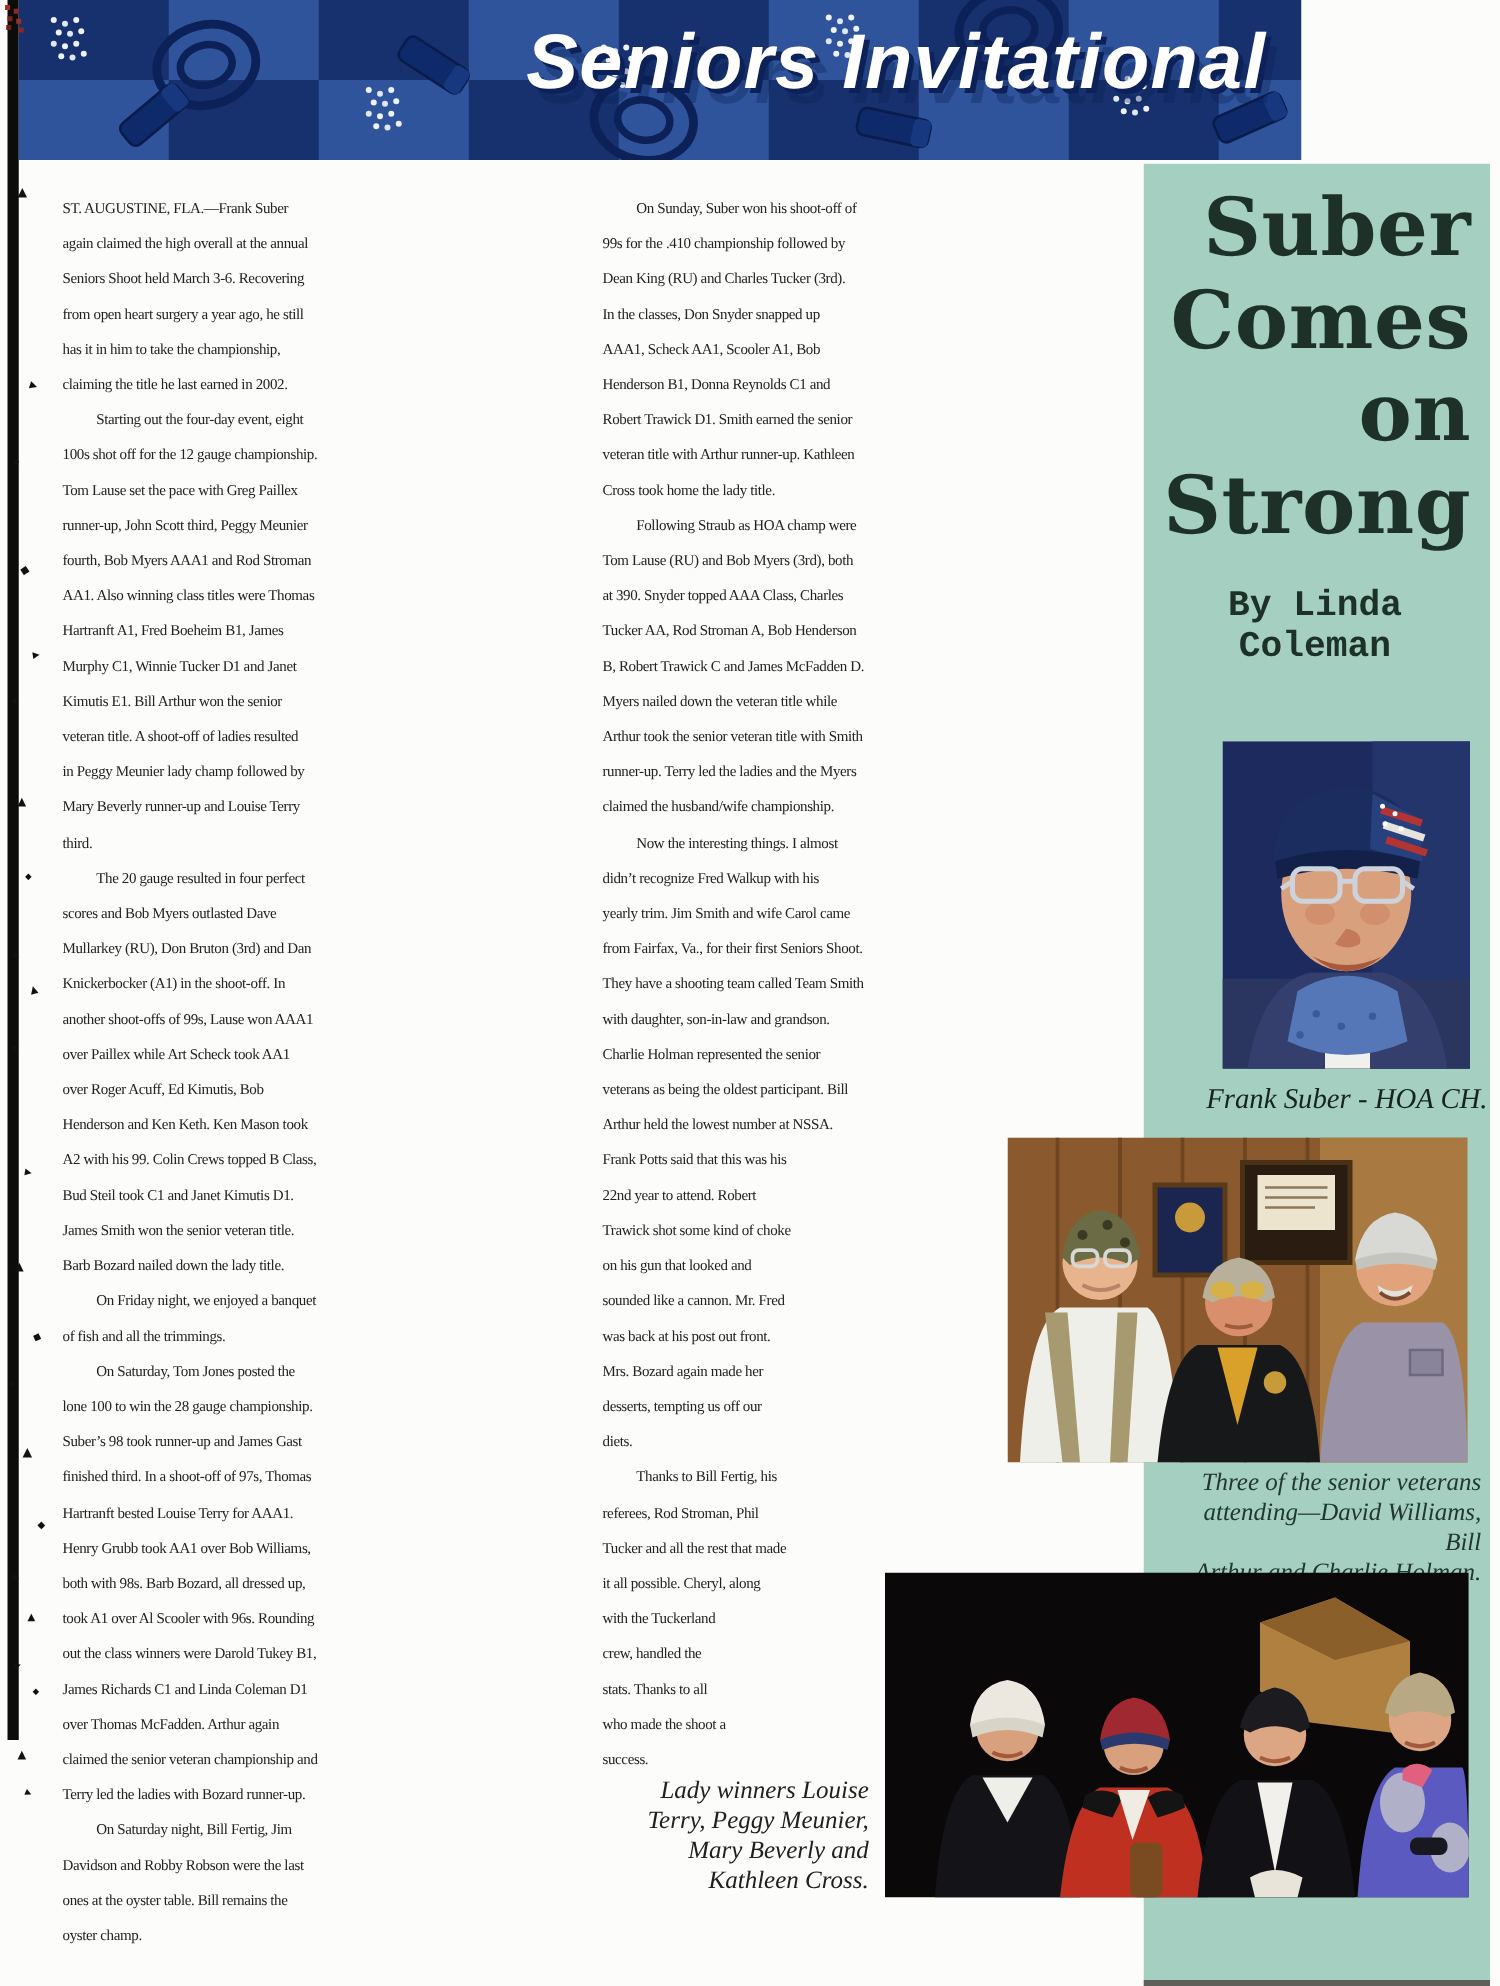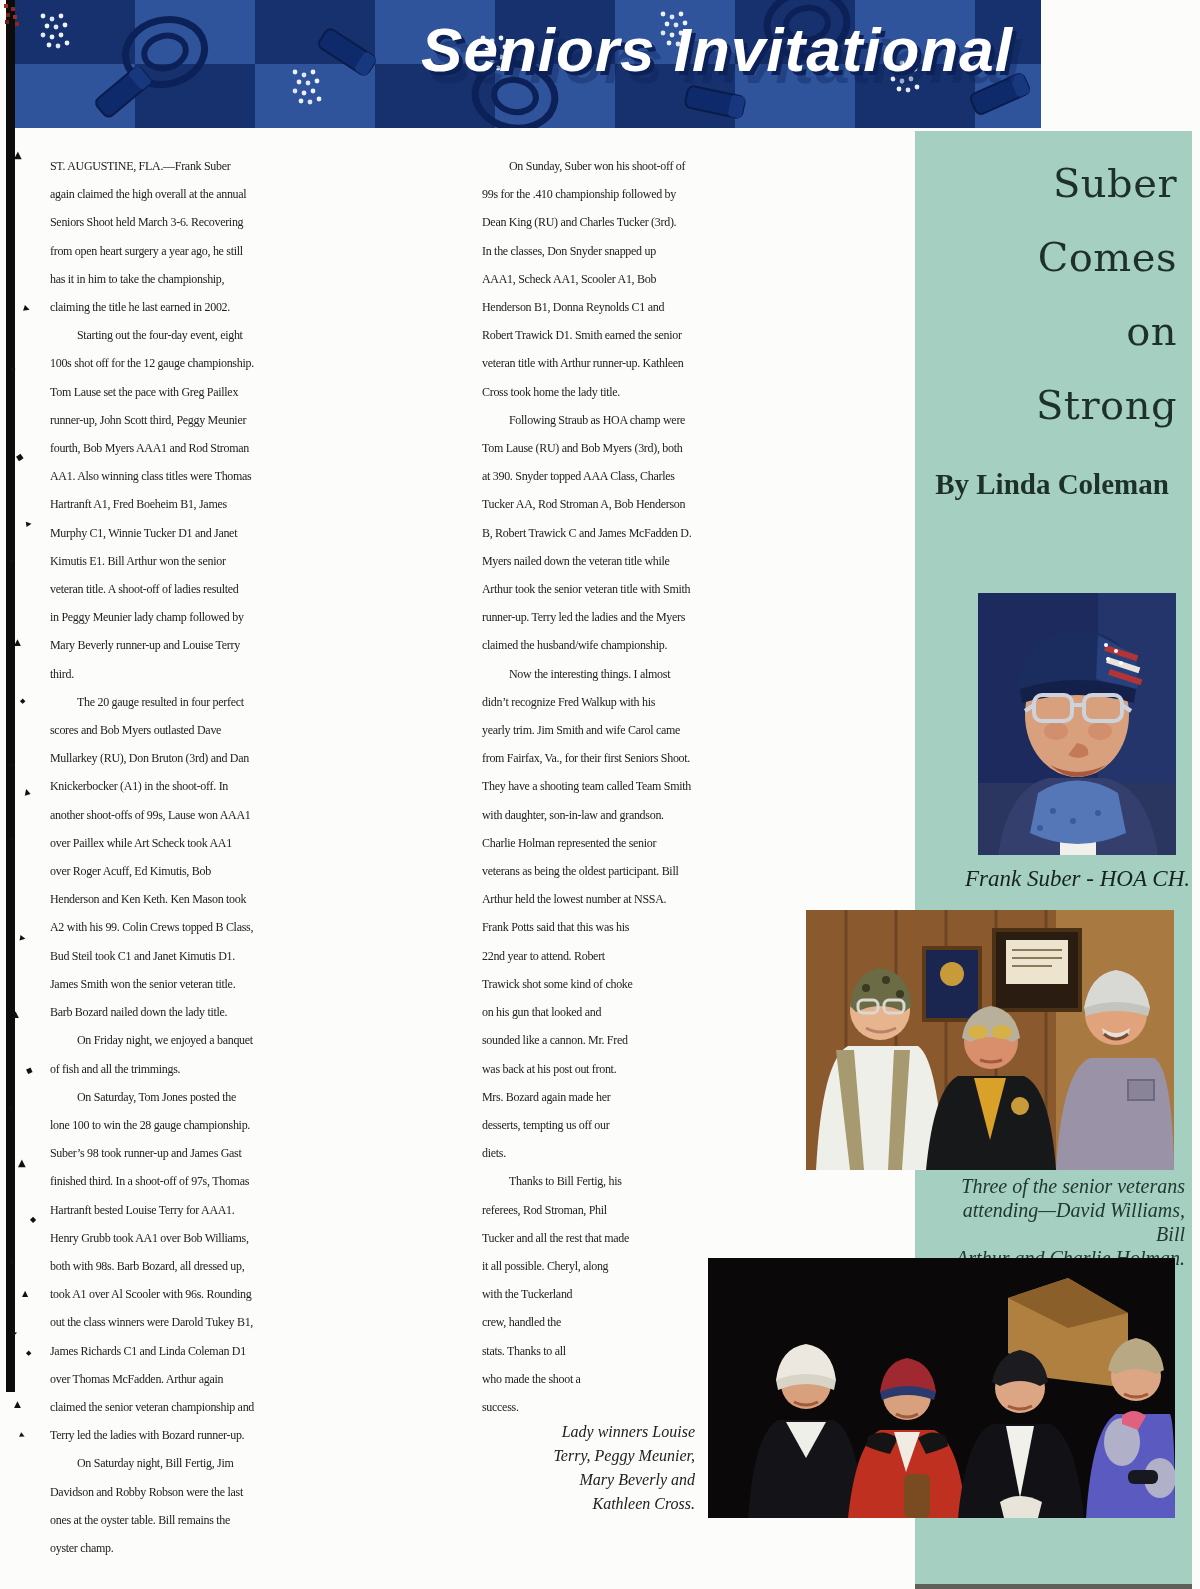--- a/index.html
+++ b/index.html
@@ -25,38 +25,38 @@
     color:#ffffff;
     text-shadow:4px 4px 0 #0c2157, 9px 12px 0 rgba(12,33,87,0.35);
     white-space:nowrap;
   }
   #red-mark{position:absolute;left:4px;top:4px;width:4px;height:4px;background:#a03022;
     box-shadow:7px 3px 0 #8d2a1e, 2px 9px 0 #7a2418, 9px 11px 0 #a03022, 1px 16px 0 #6e2015, 11px 18px 0 #8d2a1e;}
   
   #sidebar{position:absolute;left:915px;top:131px;width:277px;height:1458px;background:#a5cfc1;}
   #sidebar-headline{
     position:absolute;left:925px;top:146px;width:252px;
-    text-align:right;font-family:"DejaVu Serif",serif;font-weight:normal;
-    font-size:40px;line-height:74px;color:#1d3128;letter-spacing:0.5px;
+    text-align:right;font-family:"DejaVu Serif",serif;font-weight:bold;
+    font-size:64px;line-height:74px;color:#1d3128;letter-spacing:0.5px;
   }
   #byline{
     position:absolute;left:918px;top:468px;width:268px;text-align:center;
-    font-family:Liberation Serif, serif;font-weight:bold;font-size:29px;color:#1d3128;
+    font-family:Liberation Mono, monospace;font-weight:bold;font-size:29px;color:#1d3128;
   }
   
   .col{position:absolute;top:152px;font-size:12px;line-height:28.2px;letter-spacing:-0.3px;color:#222;}
   #col-left{left:50px;width:420px;}
   #col-middle{left:482px;width:420px;}
   
   .photo{position:absolute;display:block;}
   
   .cap{position:absolute;font-style:italic;font-family:"Liberation Serif",serif;}
   #cap-suber{left:950px;top:866px;width:255px;text-align:center;font-size:23px;color:#15241d;}
   #cap-veterans{left:933px;top:1174px;width:252px;text-align:right;font-size:20px;line-height:24px;color:#21382e;}
-  #cap-ladies{left:440px;top:1420px;width:255px;text-align:right;font-size:16px;line-height:24px;color:#20201e;}
+  #cap-ladies{left:440px;top:1420px;width:255px;text-align:right;font-size:20px;line-height:24px;color:#20201e;}
   #bottom-edge{position:absolute;left:915px;top:1584px;width:277px;height:5px;background:#60605a;}
 </style>
 </head>
 <body>
 
 <div id="page">
 
   <div id="binding"></div>
   <div id="specks">
       <div class="speck" style="left: 14px; top: 150px; font-size: 10px; transform: rotate(0deg);">▲</div>

